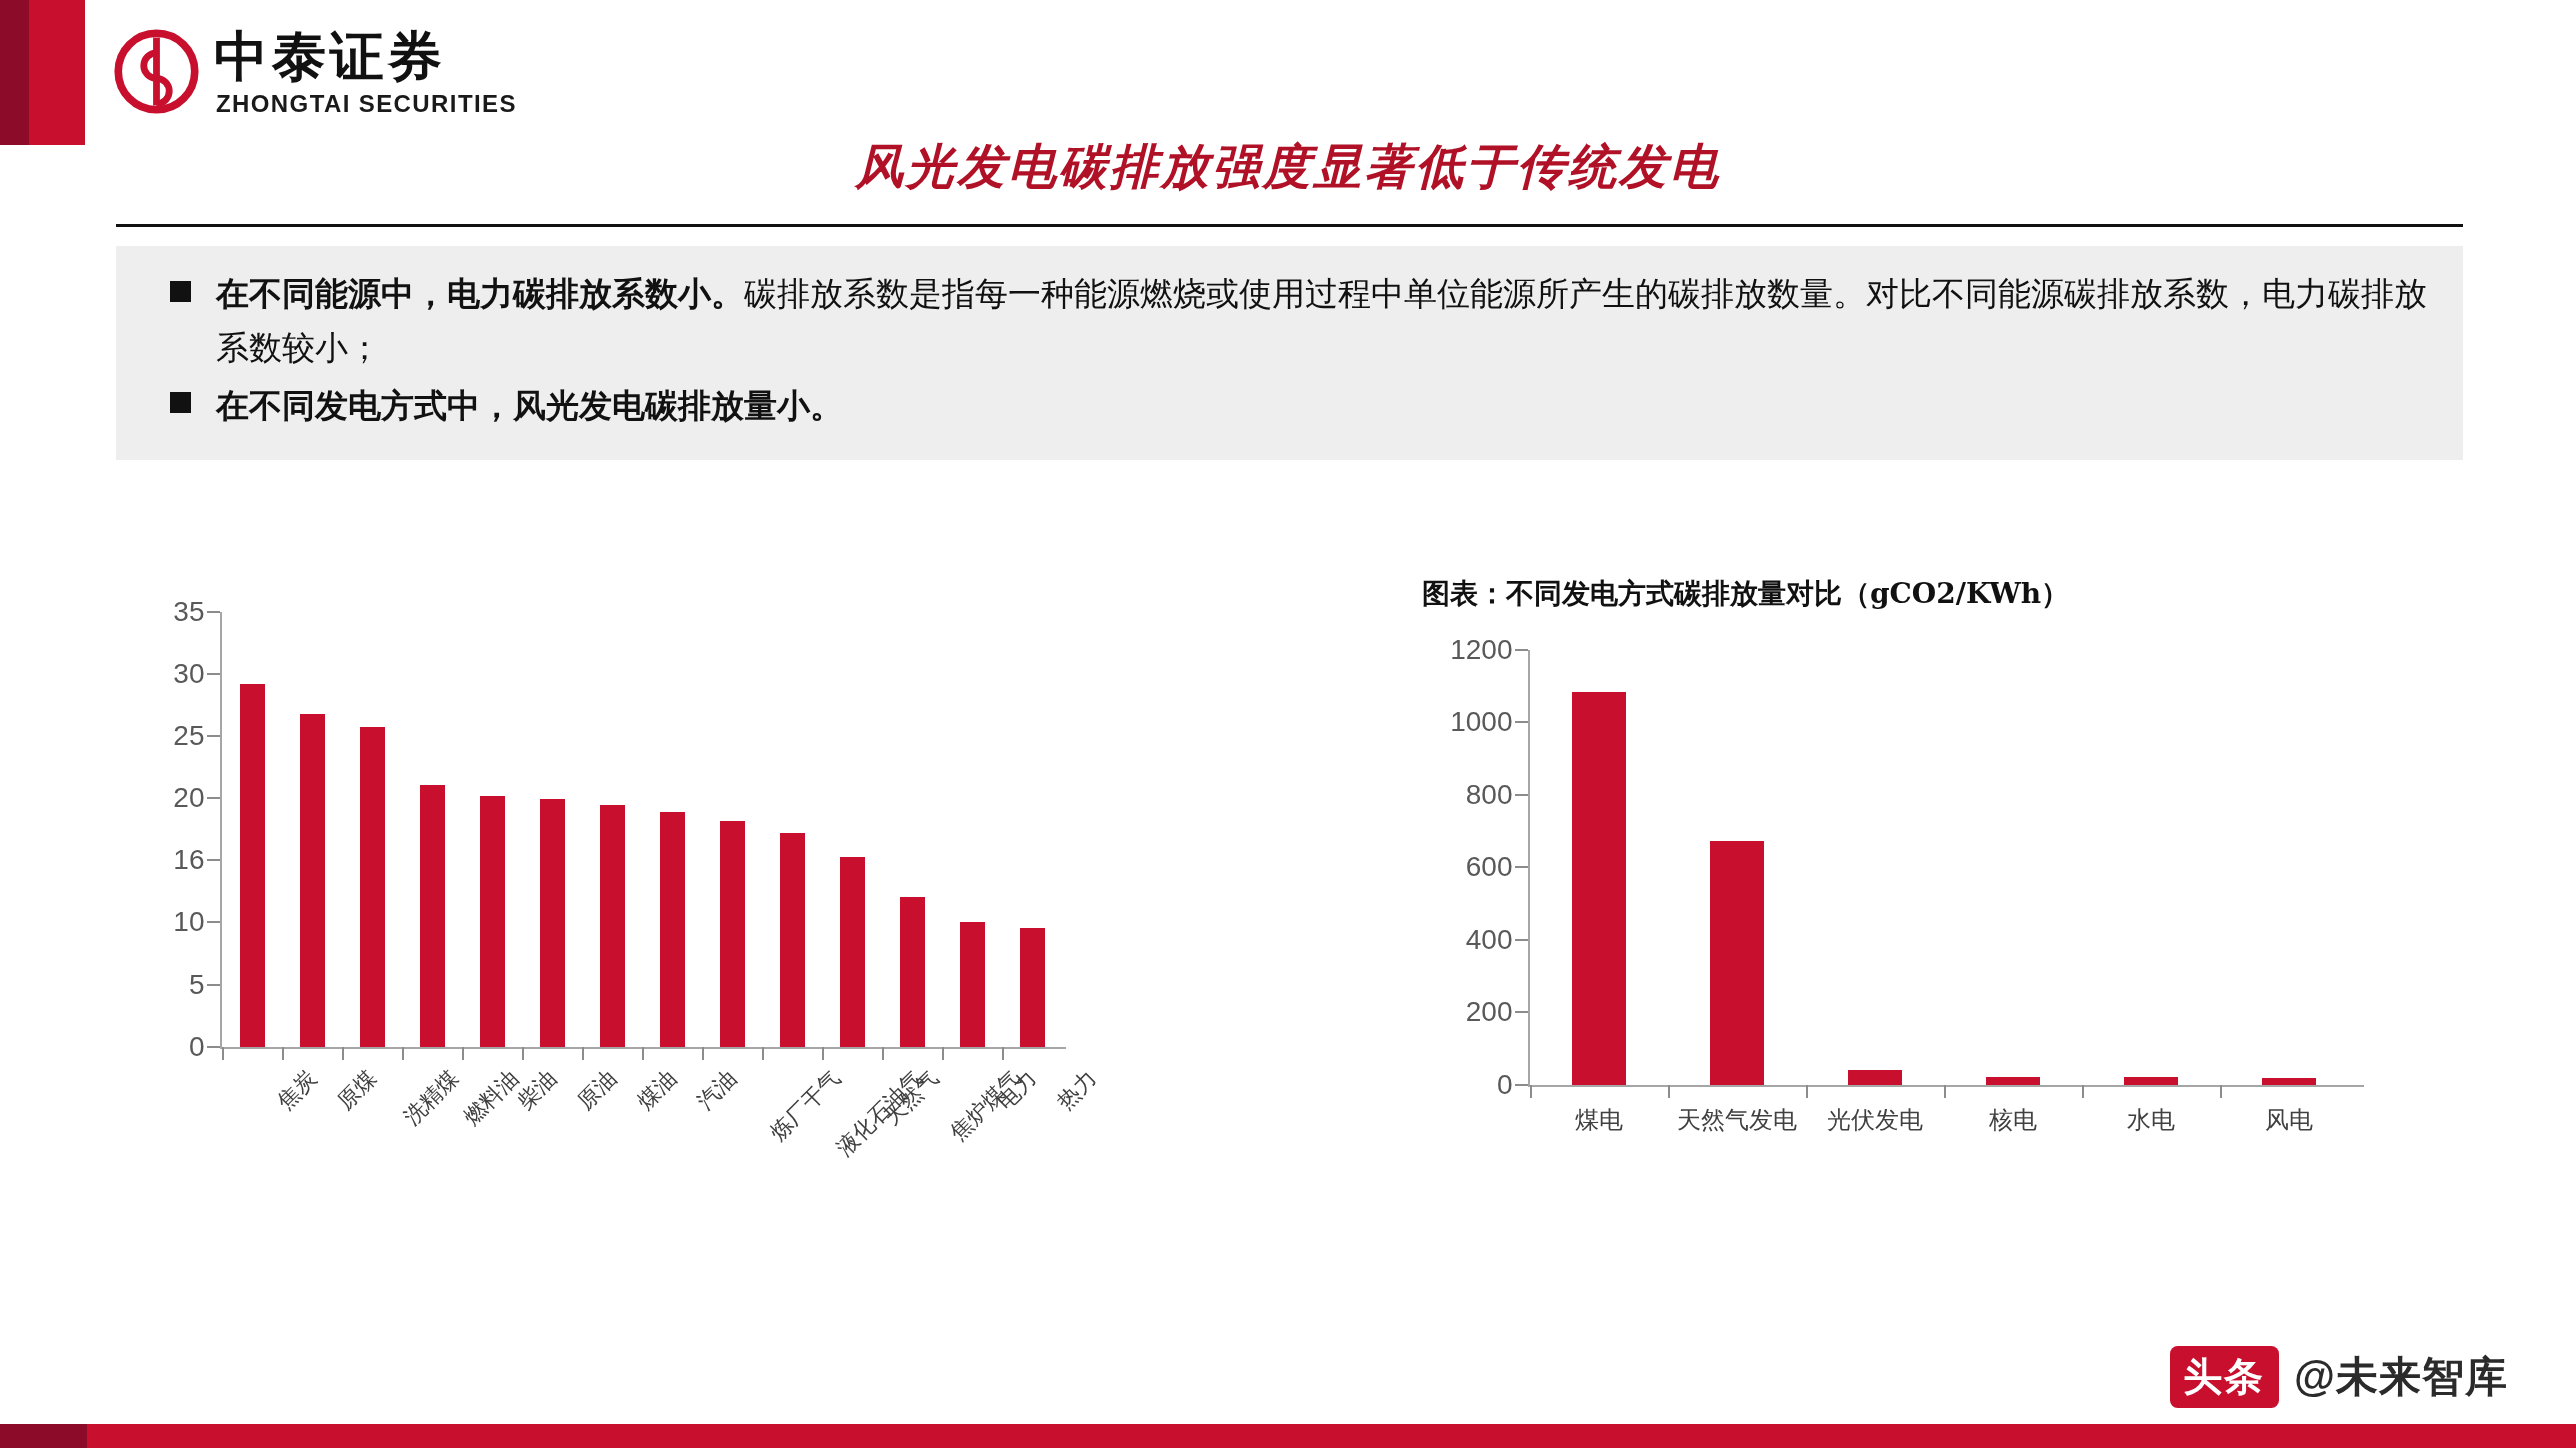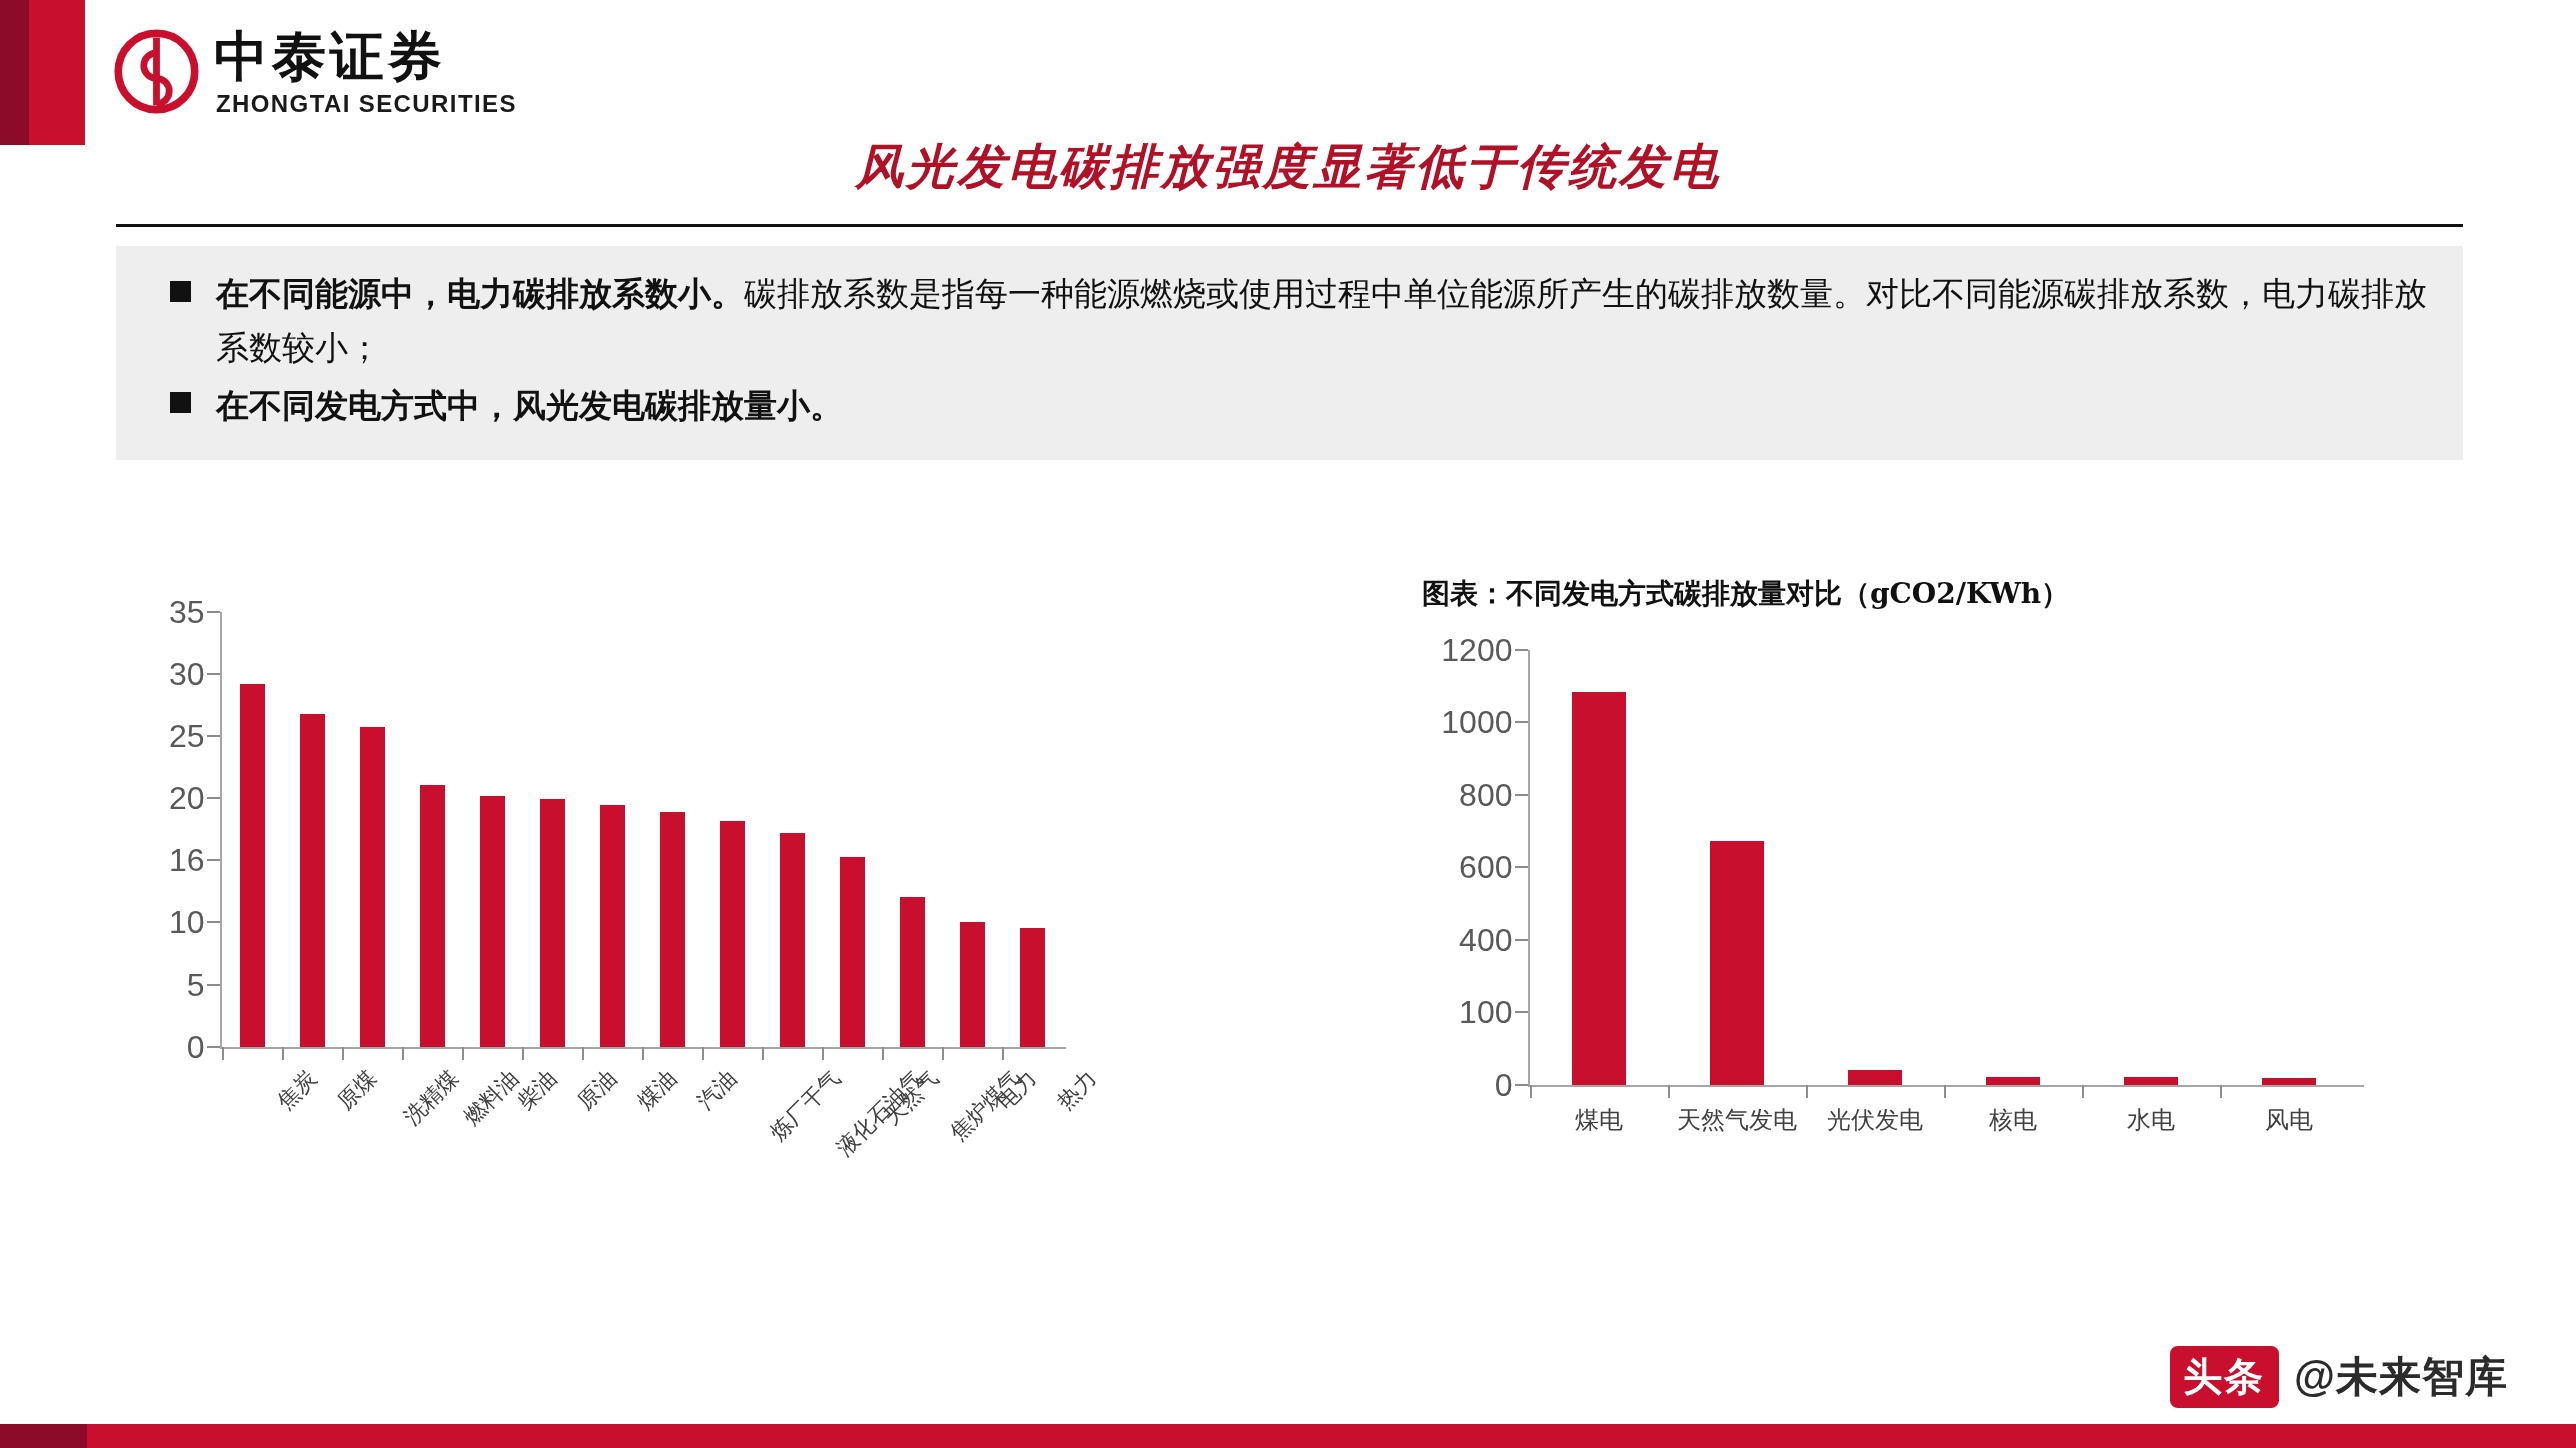--- a/index.html
+++ b/index.html
@@ -75,21 +75,21 @@
   #chart-panel-left  .chart-caption { margin-left:54px; }
   #chart-panel-right .chart-caption { margin-left:0px; }
 
   .plot-area { position:relative; margin-top:37px; height:541px; }
 
   
   .y-axis { position:absolute; left:0; top:0; width:106px; height:435px; }
   .y-tick-label {
     position:absolute; right:15.5px;
     font-family:"Liberation Sans", sans-serif;
-    font-size:32px; color:#595959;
+    font-size:28px; color:#595959;
     transform:translateY(-50%);
     white-space:nowrap;
   }
   .y-tick-mark { position:absolute; right:0; width:12.6px; height:1.9px; background:#8c8c8c; }
   .axis-line-y { position:absolute; left:106px; top:0; width:1.9px; height:435px; background:#a6a6a6; }
   .axis-line-x { position:absolute; left:106px; top:435px; height:1.9px; background:#a6a6a6; }
 
   .bars-wrap { position:absolute; left:108px; top:0; height:435px; display:flex; align-items:flex-end; }
   .bar-slot { position:relative; height:435px; display:flex; align-items:flex-end; justify-content:center; }
   .bar { background:#c8102e; width:25px; }
@@ -272,21 +272,21 @@
       </div>
     </div>
 </div>
 
 <div class="chart-panel" id="chart-panel-right">
   <div class="chart-caption">图表：不同发电方式碳排放量对比（gCO2/KWh）</div>
   <div class="plot-area" id="plot-right">
       <div class="y-axis">
         <div class="y-tick-label" style="top: 435px;">0</div>
         <div class="y-tick-mark" style="top: 434px;"></div>
-        <div class="y-tick-label" style="top: 362px;">100</div>
+        <div class="y-tick-label" style="top: 362px;">200</div>
         <div class="y-tick-mark" style="top: 361px;"></div>
         <div class="y-tick-label" style="top: 290px;">400</div>
         <div class="y-tick-mark" style="top: 289px;"></div>
         <div class="y-tick-label" style="top: 217px;">600</div>
         <div class="y-tick-mark" style="top: 216px;"></div>
         <div class="y-tick-label" style="top: 145px;">800</div>
         <div class="y-tick-mark" style="top: 144px;"></div>
         <div class="y-tick-label" style="top: 72px;">1000</div>
         <div class="y-tick-mark" style="top: 71px;"></div>
         <div class="y-tick-label" style="top: 0px;">1200</div>

